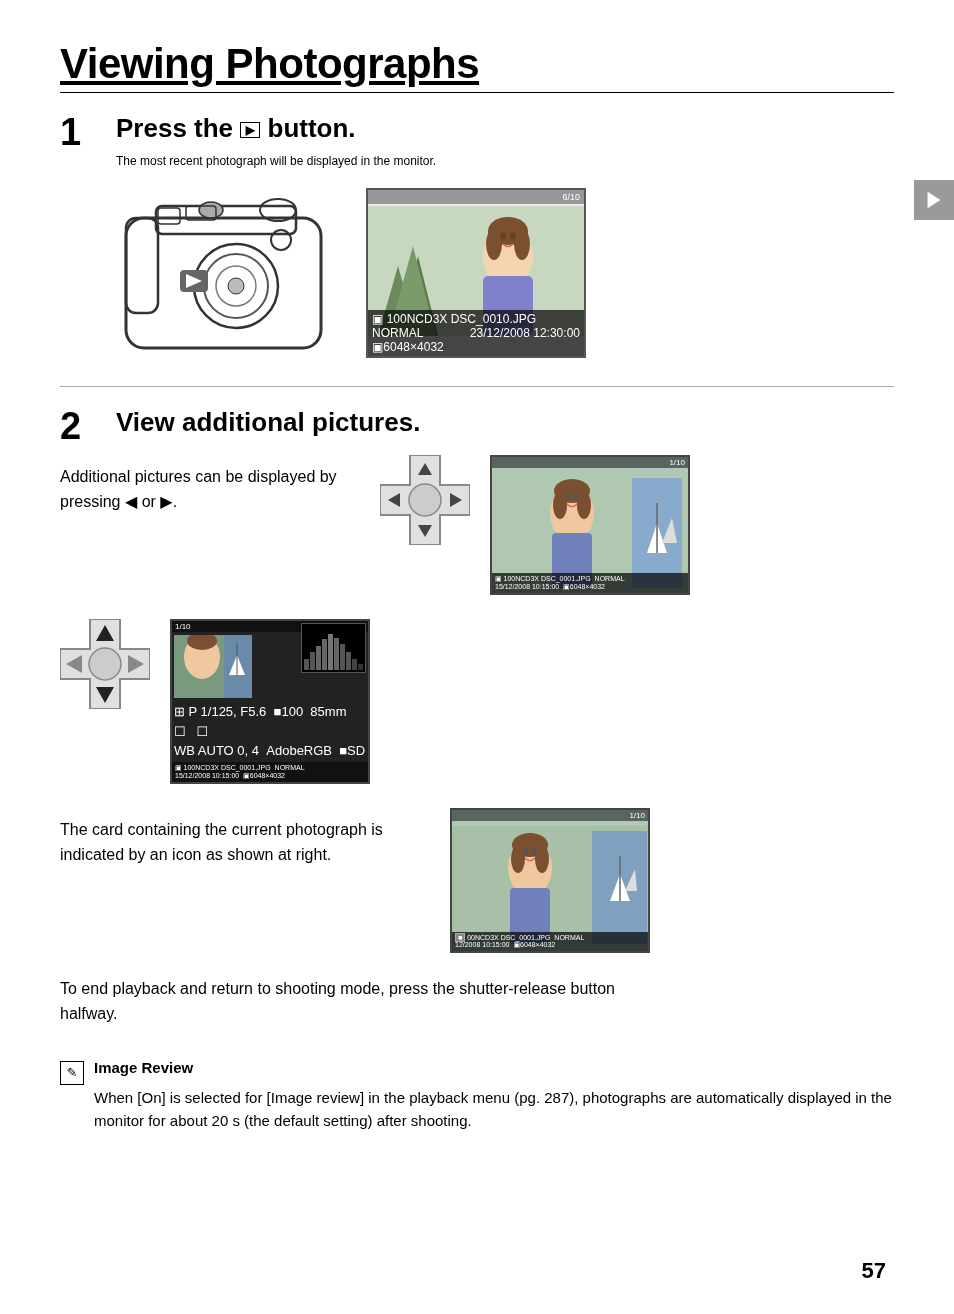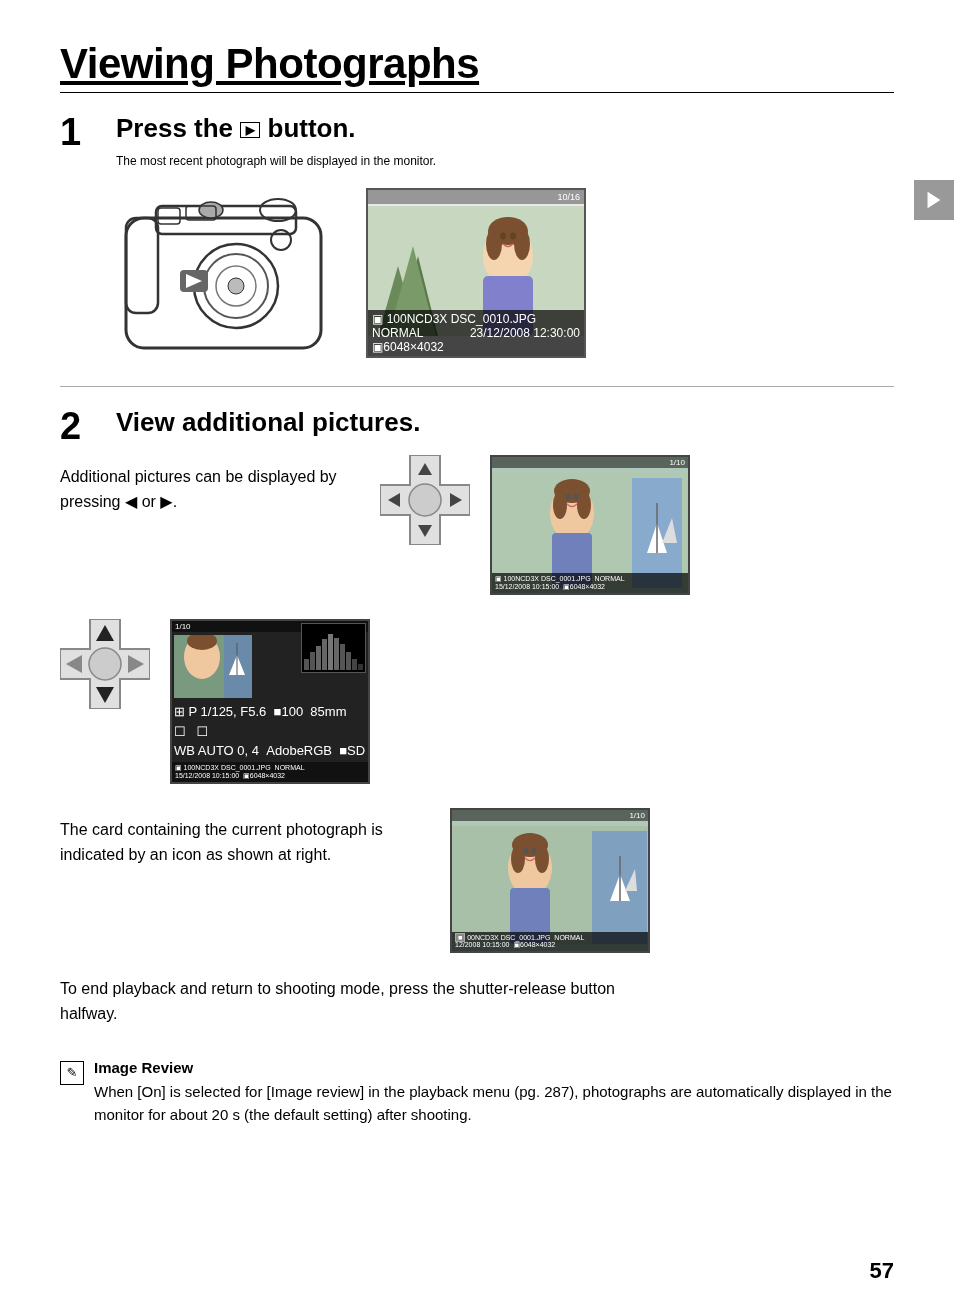--- a/index.html
+++ b/index.html
@@ -179,26 +179,26 @@
       height: 24px;
       border: 1.5px solid #000;
       display: flex;
       align-items: center;
       justify-content: center;
       font-size: 13px;
       flex-shrink: 0;
       margin-top: 2px;
     }
     .note-content { flex: 1; }
-    .note-title { font-weight: 700; font-size: 15px; margin-bottom: 4px; }
+    .note-title { font-weight: 700; font-size: 15px; margin-bottom: 10px; }
     .note-text { font-size: 15px; line-height: 1.55; }
     .page-number {
       position: absolute;
       bottom: 30px;
-      right: 60px;
+      right: 68px;
       font-size: 22px;
       font-weight: 900;
     }
   </style>
 </head>
 <body>
 
 <div class="right-tab">
   <svg viewBox="0 0 24 24" fill="white">
     <polygon points="5,3 19,12 5,21"></polygon>
@@ -246,21 +246,21 @@
       <rect x="70" y="18" width="30" height="14" rx="3" fill="none" stroke="#333" stroke-width="1.5"></rect>
 
       <ellipse cx="162" cy="22" rx="18" ry="11" fill="none" stroke="#333" stroke-width="2"></ellipse>
 
       <rect x="42" y="20" width="22" height="16" rx="3" fill="none" stroke="#333" stroke-width="1.5"></rect>
     </svg>
   </div>
 
   <div class="lcd-screen">
     <div class="lcd-top-bar">
-      <span>10/16</span>
+      <span>6/10</span>
     </div>
 
     <svg viewBox="0 0 220 130" width="220" height="130" style="display:block;margin-top:16px;">
 
       <rect width="220" height="130" fill="#c8d8c0"></rect>
 
       <polygon points="10,130 30,60 50,130" fill="#6a8a5a"></polygon>
       <polygon points="30,130 50,50 70,130" fill="#5a7a4a"></polygon>
       <polygon points="20,130 45,40 68,130" fill="#7a9a6a"></polygon>
 

